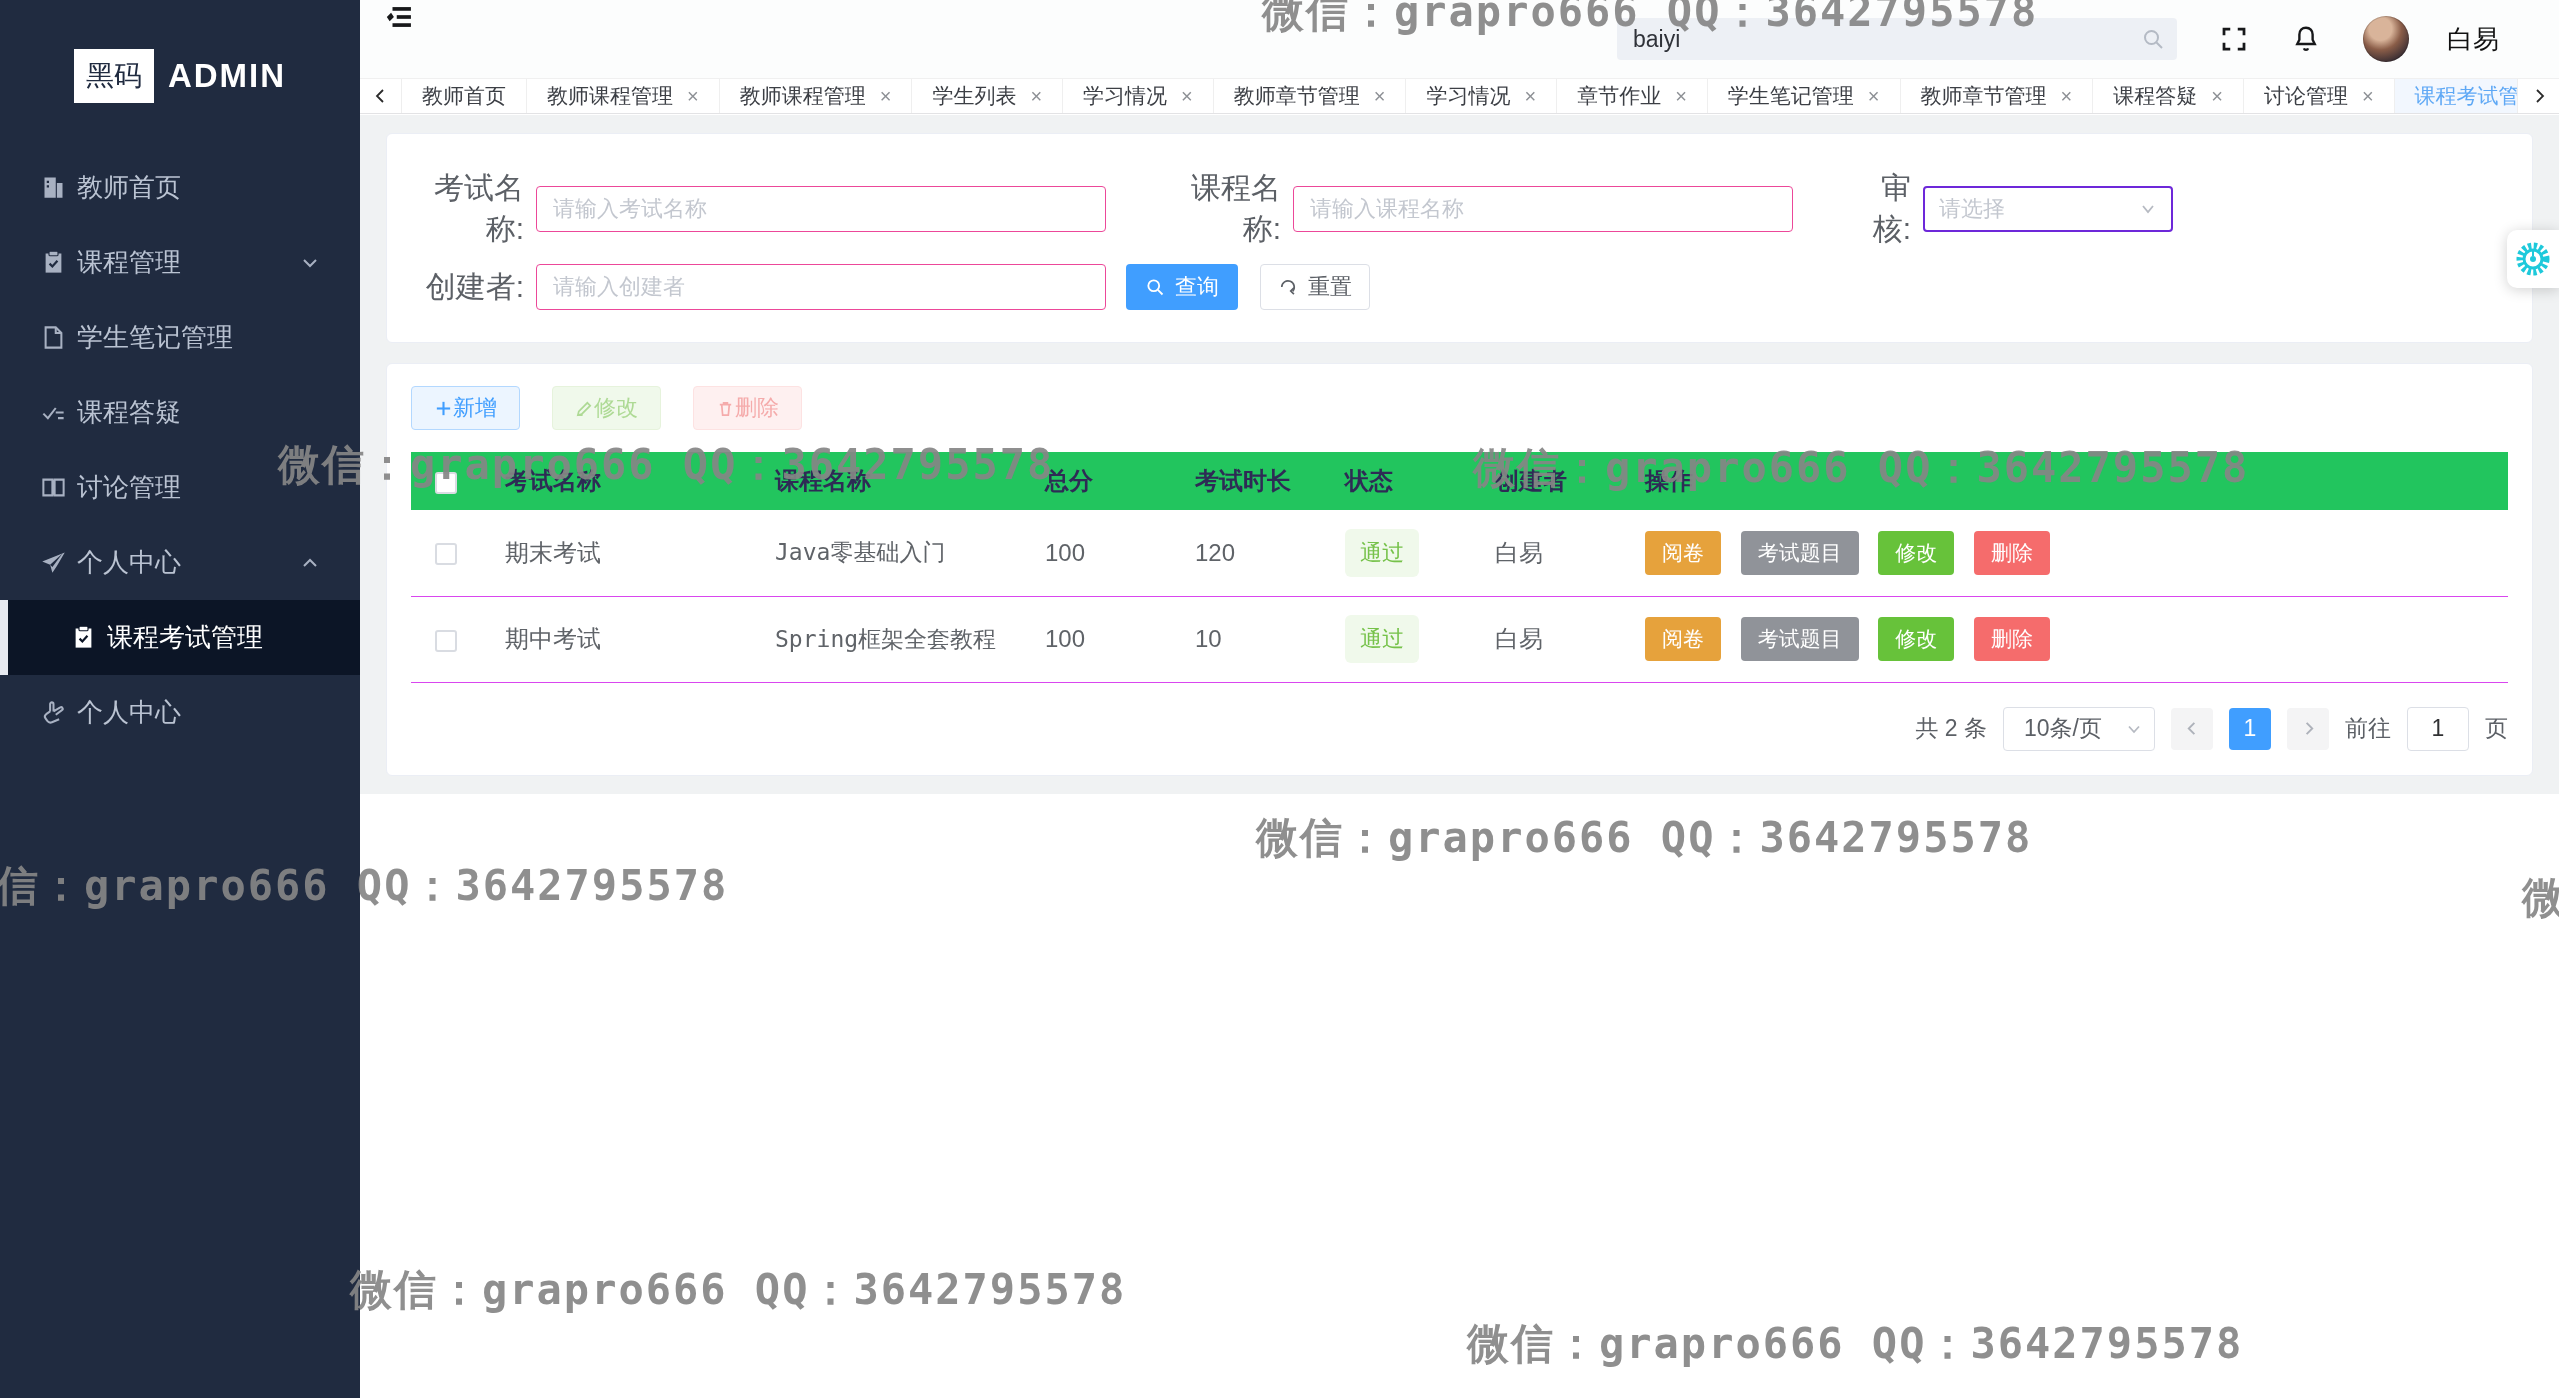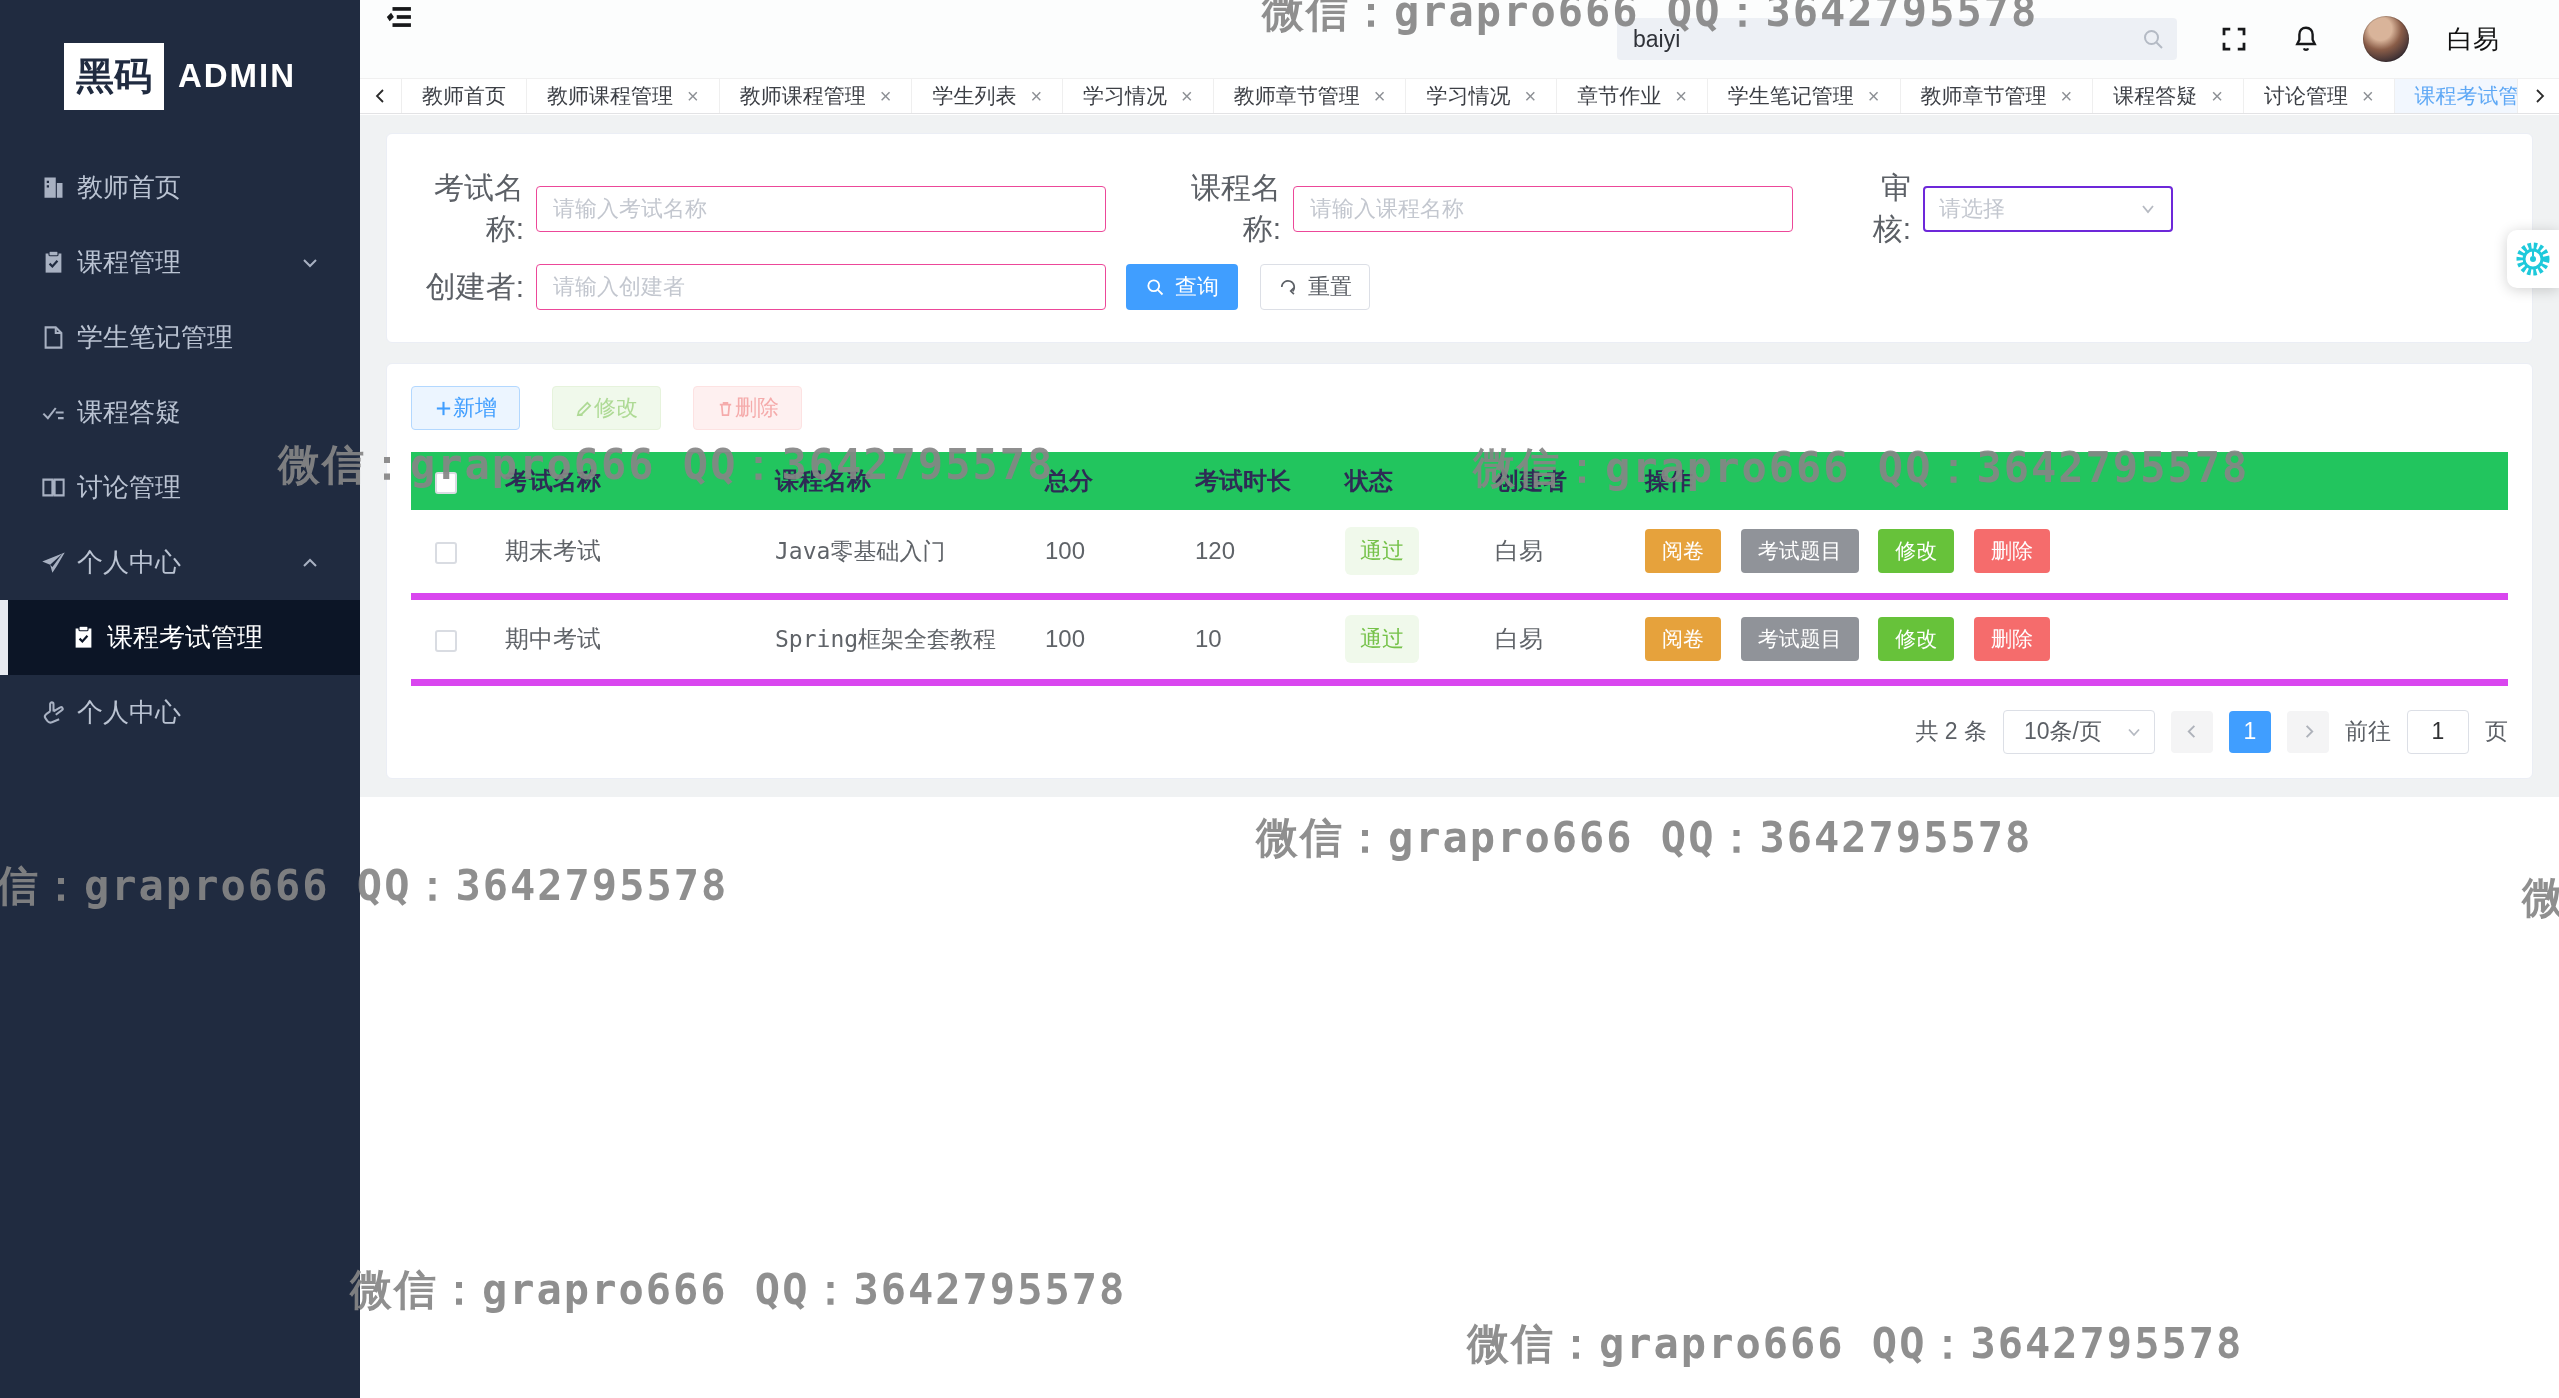--- a/index.html
+++ b/index.html
@@ -11,21 +11,21 @@
   .wm { position:absolute; z-index:60; font-family:"DejaVu Sans Mono","Liberation Mono",monospace;
         font-size:42px; font-weight:bold; color:rgba(134,134,134,.92); white-space:nowrap;
         letter-spacing:2px; pointer-events:none; }
   .wm1{left:1262px;top:-16px}.wm2{left:278px;top:437px}.wm3{left:1473px;top:440px}
   .wm4{left:1256px;top:810px}.wm5{left:-48px;top:858px}.wm6{left:2522px;top:870px}
   .wm7{left:350px;top:1262px}.wm8{left:1467px;top:1316px}
 
   
   .sidebar { position:absolute; left:0; top:0; width:360px; height:1398px; background:#202b40; z-index:5; }
   .logo { height:60px; margin-top:46px; display:flex; align-items:center; justify-content:center; gap:14px; }
-  .logo-badge { background:#fff; color:#202b40; font-weight:bold; font-size:38px; padding:8px 12px; }
+  .logo-badge { background:#fff; color:#202b40; font-weight:normal; font-size:28px; padding:8px 12px; }
   .logo-text { color:#fff; font-weight:bold; font-size:33px; letter-spacing:2px; }
   .menu { position:absolute; top:150px; left:0; right:0; }
   .menu-item { height:75px; display:flex; align-items:center; padding-left:40px; color:#bac3d2;
                font-size:26px; cursor:pointer; position:relative; }
   .menu-item .mi { width:27px; height:27px; margin-right:10px; flex:0 0 auto; }
   .menu-item .chev { margin-left:auto; margin-right:40px; width:20px; height:20px; }
   .menu-item.sub { padding-left:70px; }
   .menu-item.active { background:#0c1526; color:#fff; }
   .menu-item.active::before { content:""; position:absolute; left:0; top:0; bottom:0; width:8px; background:#e7eaf0; }
 
@@ -88,21 +88,21 @@
   .tbtn svg { width:19px; height:19px; }
   .tbtn-add { background:#ecf5ff; border:1px solid #b3d8ff; color:#409eff; }
   .tbtn-edit { background:#f0f9eb; border:1px solid #e6f3dc; color:#aeda95; margin-left:32px; cursor:not-allowed; }
   .tbtn-del { background:#fef0f0; border:1px solid #fde2e2; color:#f5abab; margin-left:32px; cursor:not-allowed; }
 
   table { width:100%; border-collapse:collapse; table-layout:fixed; }
   col.c-check{width:94px} col.c-exam{width:270px} col.c-course{width:270px} col.c-score{width:150px}
   col.c-dur{width:150px} col.c-status{width:150px} col.c-creator{width:150px}
   thead tr { background:#22c55e; }
   th { height:58px; text-align:left; font-size:24px; color:#2e2b55; font-weight:bold; }
-  td { height:86px; border-bottom:7px solid #d946ef; font-size:24px; color:#5f6368; }
+  td { height:86px; border-bottom:1px solid #d946ef; font-size:24px; color:#5f6368; }
   .cellmono { font-family:"DejaVu Sans Mono","Liberation Mono",monospace; font-size:23px;margin-left:8px; }
   .cb { display:inline-block; width:22px; height:22px; border:2px solid #d9dce2; border-radius:3px;
         background:#fff; vertical-align:middle; cursor:pointer; margin-left:24px; }
   .tag-pass { display:inline-block; background:#f0f9eb; color:#76c24a; font-size:22px;
               padding:9px 15px; border-radius:6px; }
   .abtn { display:inline-flex; align-items:center; justify-content:center; height:44px; padding:0 17px;
           border:none; border-radius:4px; color:#fff; font-size:21px; cursor:pointer;
           margin-right:13px; font-family:inherit; }
   .a-orange{background:#e6a23c}.a-gray{background:#909399}.a-green{background:#67c23a}.a-red{background:#f56c6c}
 

